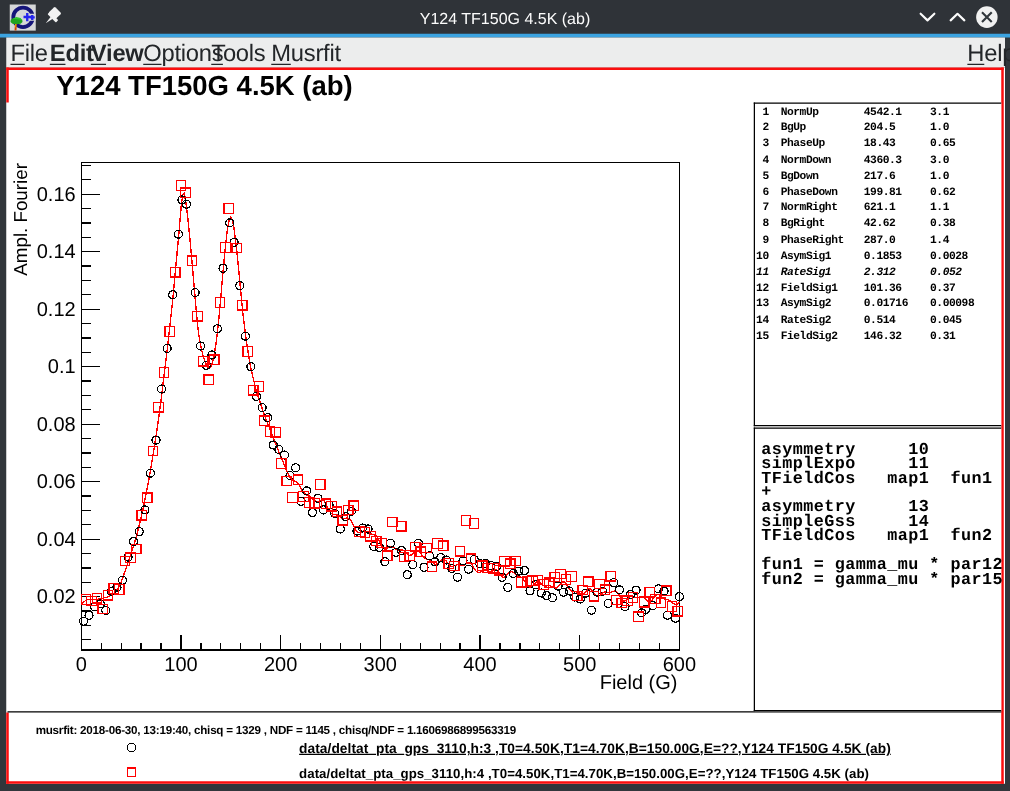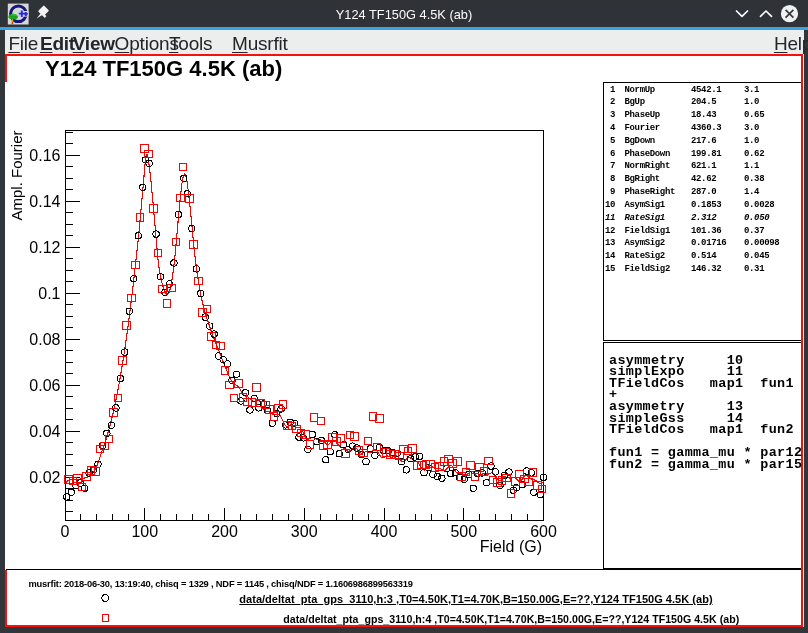--- a/index.html
+++ b/index.html
@@ -54,21 +54,21 @@
    <path d="M36.6 18.6 L40.6 13.4 L42.2 15 Z"></path>
   </g>
   <text x="404" y="19.2" text-anchor="middle" font-size="12.8" fill="#fcfcfc" font-family="'Liberation Sans',sans-serif">Y124 TF150G 4.5K (ab)</text>
 </svg>
 <div class="menubar">
  <span style="left:3.9px;"><span class="mn">F</span>ile</span>
  <span style="left:35.4px;font-weight:bold;"><span class="mn">E</span>dit</span>
  <span style="left:68.2px;font-weight:bold;"><span class="mn">V</span>iew</span>
  <span style="left:110.1px;"><span class="mn">O</span>ptions</span>
  <span style="left:164.5px;"><span class="mn">T</span>ools</span>
- <span style="left:212.5px;margin-left:15px;"><span class="mn">M</span>usrfit</span>
+ <span style="left:212.5px;"><span class="mn">M</span>usrfit</span>
  <span style="left:769.4px;text-align:right;"><span class="mn">H</span>elp</span>
 </div>
 <div class="canvas"></div>
 <div class="red" style="left:5px; top:54px; width:798px; height:2px;"></div>
 <div class="red" style="left:801px; top:54px; width:2px; height:573px;"></div>
 <div class="red" style="left:5px; top:625px; width:798px; height:2px;"></div>
 <div class="red" style="left:5px; top:54px; width:2px; height:27.5px;"></div>
 <div class="red" style="left:5px; top:570px; width:2px; height:57px;"></div>
 <div class="blk" style="left:6px; top:569px; width:795px; height:1px;"></div>
 <div class="ptitle">Y124 TF150G 4.5K (ab)</div>
@@ -87,21 +87,21 @@
     <span class="perr">1.0</span>
   </div>
 <div class="prow" style="top:110.1px;">
     <span class="pn">3</span>
     <span class="pname">PhaseUp</span>
     <span class="pval">18.43</span>
     <span class="perr">0.65</span>
   </div>
 <div class="prow" style="top:123.0px;">
     <span class="pn">4</span>
-    <span class="pname">Fourier</span>
+    <span class="pname">NormDown</span>
     <span class="pval">4360.3</span>
     <span class="perr">3.0</span>
   </div>
 <div class="prow" style="top:135.8px;">
     <span class="pn">5</span>
     <span class="pname">BgDown</span>
     <span class="pval">217.6</span>
     <span class="perr">1.0</span>
   </div>
 <div class="prow" style="top:148.6px;">
@@ -131,21 +131,21 @@
 <div class="prow" style="top:199.9px;">
     <span class="pn">10</span>
     <span class="pname">AsymSig1</span>
     <span class="pval">0.1853</span>
     <span class="perr">0.0028</span>
   </div>
 <div class="prow" style="top:212.7px;font-style:italic;">
     <span class="pn">11</span>
     <span class="pname">RateSig1</span>
     <span class="pval">2.312</span>
-    <span class="perr">0.050</span>
+    <span class="perr">0.052</span>
   </div>
 <div class="prow" style="top:225.5px;">
     <span class="pn">12</span>
     <span class="pname">FieldSig1</span>
     <span class="pval">101.36</span>
     <span class="perr">0.37</span>
   </div>
 <div class="prow" style="top:238.3px;">
     <span class="pn">13</span>
     <span class="pname">AsymSig2</span>
@@ -491,12 +491,12 @@
 </g>
 <g stroke="#000" stroke-width="1" fill="none" shape-rendering="optimizeSpeed">
       <circle cx="105.3" cy="598" r="3.4"></circle>
     </g>
 <g stroke="#f00" stroke-width="1" fill="none" shape-rendering="optimizeSpeed">
       <rect x="102" y="614.4" width="6.6" height="6.6"></rect>
     </g>
 </svg>
 <div class="legtxt" style="left:28.5px; top:578.8px; font-size:9.3px; letter-spacing:-0.18px;">musrfit: 2018-06-30, 13:19:40, chisq = 1329 , NDF = 1145 , chisq/NDF = 1.1606986899563319</div>
 <div class="legtxt" style="left:239.3px; top:592.9px; font-size:11px; letter-spacing:0.03px;text-decoration:underline;">data/deltat_pta_gps_3110,h:3 ,T0=4.50K,T1=4.70K,B=150.00G,E=??,Y124 TF150G 4.5K (ab)</div>
-<div class="legtxt" style="left:239.3px; top:613.4px; font-size:10.6px; letter-spacing:0.03px;margin-left:44px;">data/deltat_pta_gps_3110,h:4 ,T0=4.50K,T1=4.70K,B=150.00G,E=??,Y124 TF150G 4.5K (ab)</div>
+<div class="legtxt" style="left:239.3px; top:613.4px; font-size:10.6px; letter-spacing:0.03px;">data/deltat_pta_gps_3110,h:4 ,T0=4.50K,T1=4.70K,B=150.00G,E=??,Y124 TF150G 4.5K (ab)</div>
 </body></html>

